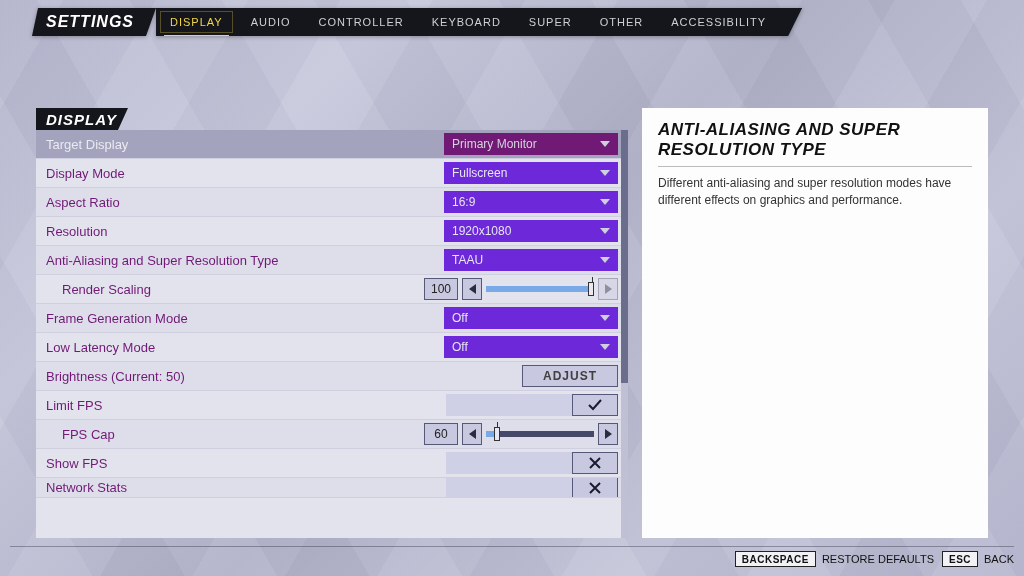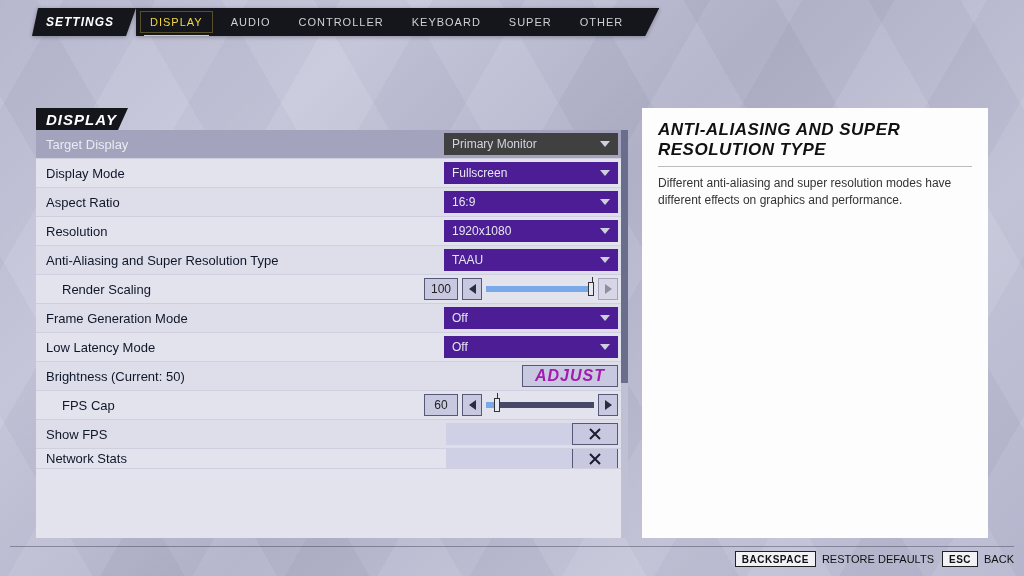--- a/index.html
+++ b/index.html
@@ -17,21 +17,21 @@
       repeating-linear-gradient(-60deg, rgba(255,255,255,0.04) 0 80px, rgba(0,0,0,0.02) 80px 160px);
   }
 
   
   .topbar{
     position:absolute; top:8px; left:32px; height:28px; display:flex; align-items:stretch;
     filter: drop-shadow(0 1px 2px rgba(0,0,0,0.3));
   }
   .title-plate{
     background:#14161c; color:#fff; font-weight:700; font-style:italic;
-    letter-spacing:1px; font-size:12px; padding:3px 22px 3px 14px;
+    letter-spacing:1px; font-size:16px; padding:3px 22px 3px 14px;
     clip-path: polygon(6px 0, 100% 0, calc(100% - 10px) 100%, 0 100%);
     display:flex; align-items:center;
   }
   .tabs{
     background:#14161c; display:flex; align-items:stretch;
     clip-path: polygon(0 0, 100% 0, calc(100% - 14px) 100%, 0 100%);
     padding-right:22px;
   }
   .tab{
     color:#cfd0d6; font-size:11px; letter-spacing:1px; padding:0 14px;
@@ -60,30 +60,30 @@
   .rows{
     flex:1; background:#e3e3ee; overflow:hidden; font-size:13px;
     position:relative;
   }
   .row{
     display:flex; align-items:center; height:29px; padding:0 10px 0 10px; border-bottom:1px solid #cfcfe0;
     position:relative; gap:6px;
   }
   .row:nth-child(odd){ background:#dedeea; }
   .row.highlight{ background:#a3a3bd; color:#eee; }
-  .row .label{ flex:1; color:#0f172a; font-size:13px; }
+  .row .label{ flex:1; color:#701a75; font-size:13px; }
   .row.highlight .label{ color:#eaeaf2; }
   .row.indent .label{ padding-left:16px; }
 
   
   .dropdown{
-    width:174px; height:22px; background:#4c1d95; color:#e6e6ef; display:flex; align-items:center;
+    width:174px; height:22px; background:#6d28d9; color:#e6e6ef; display:flex; align-items:center;
     justify-content:space-between; padding:0 8px; font-size:12px; cursor:pointer;
   }
-  .dropdown.muted{ background:#404040; color:#d3d3de; }
+  .dropdown.muted{ background:#701a75; color:#d3d3de; }
   .caret{ width:0; height:0; border-left:5px solid transparent; border-right:5px solid transparent; border-top:6px solid #cfd0de; }
 
   
   .slider-ctl{ display:flex; align-items:center; height:22px; gap:4px; }
   .valbox{
     width:34px; height:22px; background:#c8c8e0; border:1px solid #555876;
     display:flex; align-items:center; justify-content:center; font-size:12px; color:#222;
   }
   .arrowbtn{
     width:20px; height:22px; background:#c8c8e0; border:1px solid #555876;
@@ -100,21 +100,21 @@
   .track .knob{
     position:absolute; width:6px; height:14px; background:#e8e8f2; border:1px solid #333; top:4px;
   }
   .track .tick{
     position:absolute; width:1px; height:5px; background:#333; top:-1px;
   }
 
   .adjust-btn{
     width:96px; height:22px; background:#c8c8e0; border:1px solid #555876;
     display:flex; align-items:center; justify-content:center; font-weight:700; letter-spacing:1px;
-    color:#a21caf; font-size:16px; font-style:italic; cursor:pointer;
+    color:#404040; font-size:12px; cursor:pointer;
   }
 
   .togglebox{
     width:46px; height:22px; background:#c8c8e0; border:1px solid #555876;
     display:flex; align-items:center; justify-content:center; cursor:pointer;
   }
   .togglebox svg{ width:16px; height:16px; }
   .toggle-pad{ width:126px; height:22px; background:#cfcfe6; }
   .toggle-wrap{ display:flex; align-items:center; }
 
@@ -155,20 +155,21 @@
 
 <div class="topbar">
   <div class="title-plate">SETTINGS</div>
   <div class="tabs">
     <div class="tab active">DISPLAY</div>
     <div class="tab">AUDIO</div>
     <div class="tab">CONTROLLER</div>
     <div class="tab">KEYBOARD</div>
     <div class="tab">SUPER</div>
     <div class="tab">OTHER</div>
+    <div class="tab">ACCESSIBILITY</div>
   </div>
 </div>
 
 <div class="main">
 
   <div class="panel-left">
     <div class="panel-header">DISPLAY</div>
     <div class="rows">
 
       <div class="row highlight">
@@ -244,20 +245,31 @@
           <span>Off</span>
           <span class="caret"></span>
         </div>
       </div>
 
       <div class="row">
         <div class="label">Brightness (Current: 50)</div>
         <div class="adjust-btn">ADJUST</div>
       </div>
 
+      <div class="row">
+        <div class="label">Limit FPS</div>
+        <div class="toggle-wrap">
+          <div class="toggle-pad"></div>
+          <div class="togglebox">
+            <svg viewBox="0 0 16 16">
+                <path d="M2 8 L6 12 L14 3" stroke="#1a1c30" stroke-width="2" fill="none"></path>
+              </svg>
+          </div>
+        </div>
+      </div>
 
       <div class="row indent">
         <div class="label">FPS Cap</div>
         <div class="slider-ctl">
           <div class="valbox">60</div>
           <div class="arrowbtn">
               <span class="tri-l"></span>
             </div>
           <div class="track">
             <div class="bar"></div>

